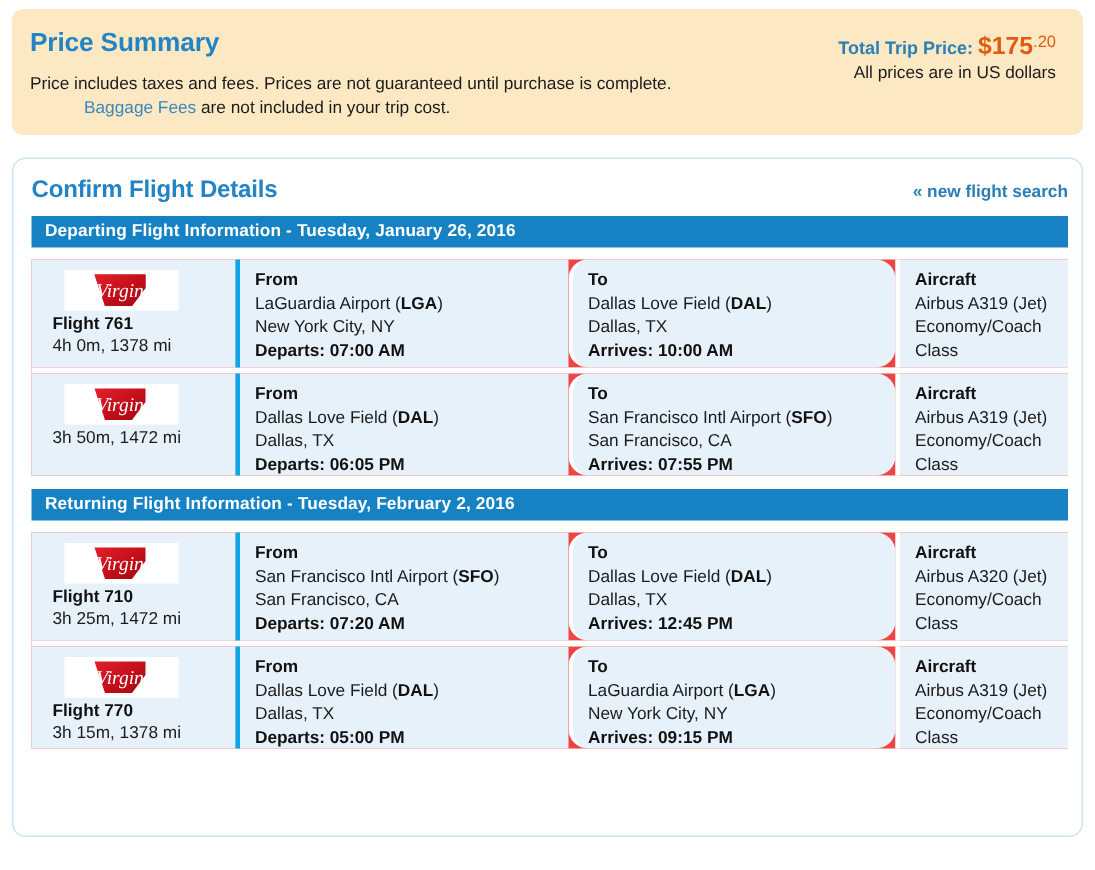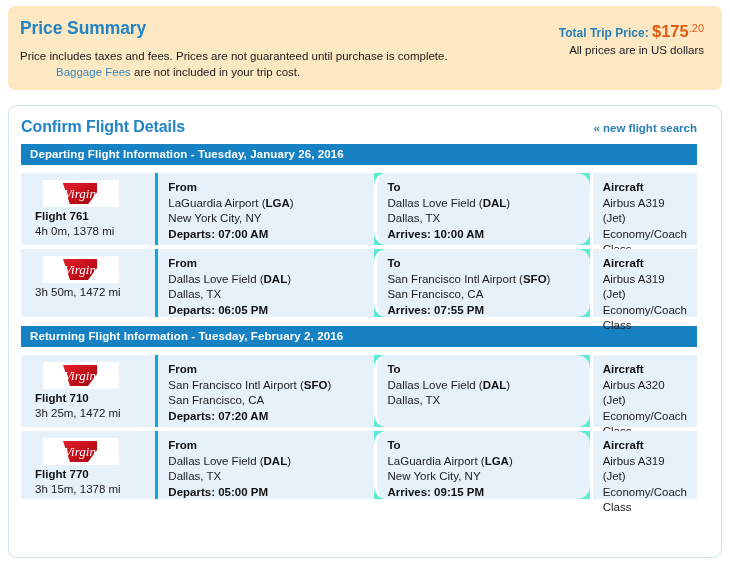--- a/index.html
+++ b/index.html
@@ -82,21 +82,21 @@
     white-space: nowrap;
   }
 
   
   .flight-panel {
     margin: 15px 8px 0 8px;
     border: 1px solid #cfe4f2;
     border-radius: 9px;
     background: #ffffff;
     box-sizing: border-box;
-    padding: 10px 24px 14px 12px;
+    padding: 10px 9px 14px 12px;
     height: 453px;
     position: relative;
   }
   .fp-header {
     position: relative;
     height: 28px;
   }
   .fp-title {
     color: #2283c5;
     font-size: 16px;
@@ -128,21 +128,21 @@
   }
   .section-bar.returning {
     margin-top: 9px;
   }
 
   .rows {
     padding-top: 8px;
   }
   .frow {
     display: flex;
-    background: #5eead4;
+    background: #ef4444;
     height: 72px;
     box-sizing: border-box;
     justify-content: space-between;
   }
   .frow + .frow {
     border-top: 4px solid #ffffff;
   }
   .cell {
     box-sizing: border-box;
     padding: 7px 10px 0 10px;
@@ -314,20 +314,21 @@
       <div class="cell c-from">
         <div class="cell-label">From</div>
         <div class="cell-text"><span>San Francisco Intl Airport (</span><b>SFO</b><span>)</span></div>
         <div class="cell-text">San Francisco, CA</div>
         <div class="cell-time">Departs: 07:20 AM</div>
       </div>
       <div class="cell c-to">
         <div class="cell-label">To</div>
         <div class="cell-text"><span>Dallas Love Field (</span><b>DAL</b><span>)</span></div>
         <div class="cell-text">Dallas, TX</div>
+        <div class="cell-time">Arrives: 12:45 PM</div>
       </div>
       <div class="cell c-aircraft">
         <div class="cell-label">Aircraft</div>
         <div class="cell-text">Airbus A320 (Jet)</div>
         <div class="cell-text">Economy/Coach</div>
         <div class="cell-text">Class</div>
       </div>
     </div>
 
     <div class="frow">

